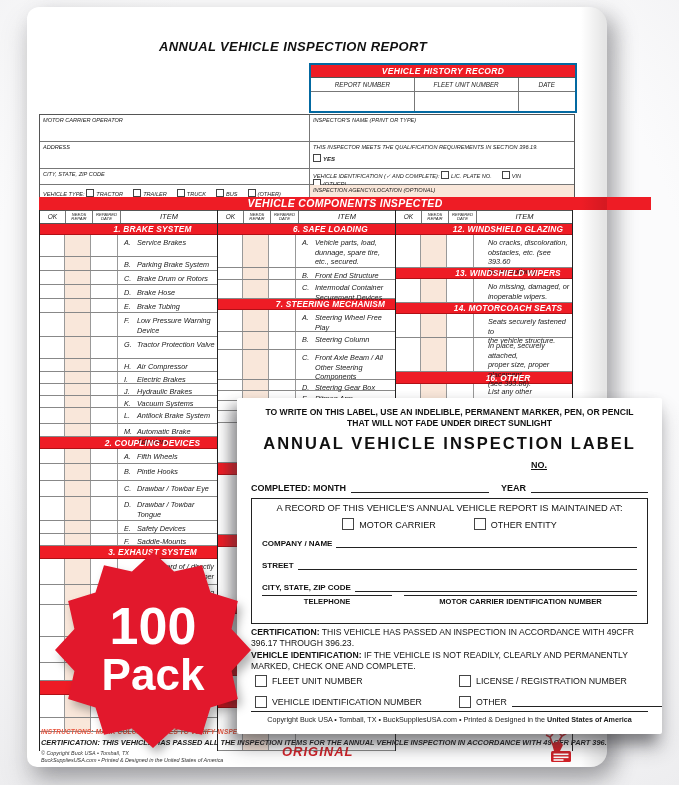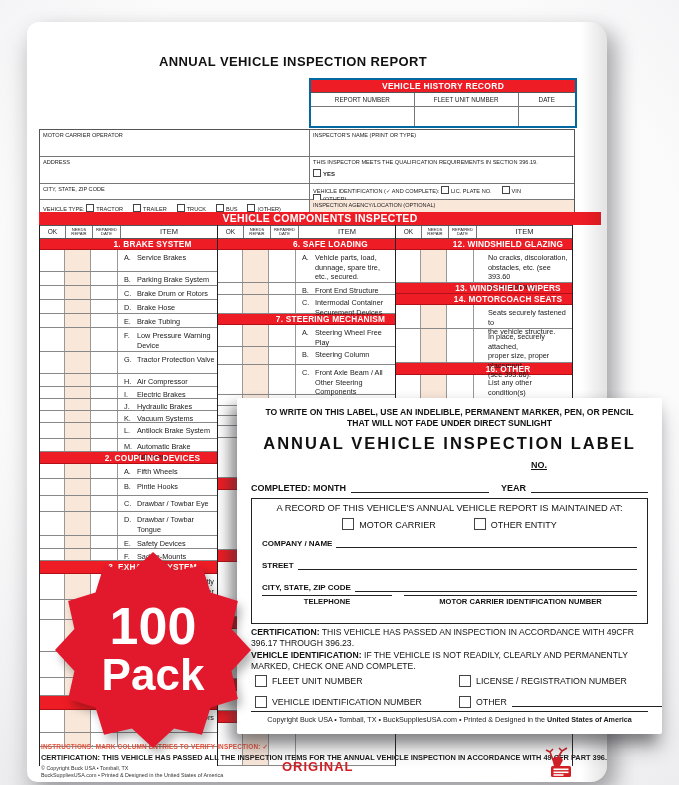--- a/index.html
+++ b/index.html
@@ -1,21 +1,21 @@
 <!DOCTYPE html>
 <html><head>
 <meta charset="utf-8">
 <style>
   html,body{margin:0;padding:0;}
   body{width:679px;height:785px;background:#f4f4f5;font-family:"Liberation Sans",sans-serif;overflow:hidden;}
   .stage{position:relative;width:679px;height:785px;background:radial-gradient(circle at 50% 40%, #fbfbfc 60%, #ededef 100%);}
   
-  .paper{position:absolute;left:27px;top:22px;width:580px;height:760px;background:#fff;
+  .paper{position:absolute;left:27px;top:7px;width:580px;height:760px;background:#fff;
          border-radius:12px 18px 16px 10px;
-         box-shadow:10px 8px 20px rgba(90,90,95,.40), 0 16px 26px rgba(90,90,95,.28);}
+         box-shadow:10px 8px 20px rgba(90,90,95,.40), 0 16px 26px rgba(90,90,95,.28);font-style:italic;}
   .curl{position:absolute;right:0;top:0;width:26px;height:100%;border-radius:0 18px 16px 0;
         background:linear-gradient(to right, rgba(0,0,0,0) 0%, rgba(0,0,0,.10) 90%);pointer-events:none;}
   .abs{position:absolute;}
   .rpt-title{top:32px;left:0;right:0;text-align:center;transform:translateX(-24px);
              font-size:13px;font-weight:bold;letter-spacing:.4px;color:#111;}
   
   .hist{left:282px;top:56px;width:264px;border:2px solid #0369a1;}
   .hist .hr-title{background:#ee1c25;color:#fff;font-weight:bold;font-size:8.5px;text-align:center;height:12px;line-height:12px;letter-spacing:.3px;}
   .hist .hr-cols{display:flex;height:13px;border-top:1px solid #555;}
   .hist .hr-cols div{flex:1;font-size:6.3px;text-align:center;line-height:13px;color:#222;border-right:1px solid #777;}
@@ -28,21 +28,21 @@
   .car .row{display:flex;border-bottom:1px solid #777;}
   .car .row:last-child{border-bottom:none;}
   .car .cell{font-size:5.6px;color:#222;padding:2px 0 0 3px;box-sizing:border-box;}
   .car .lc{width:270px;border-right:1px solid #777;}
   .car .rc{flex:1;}
   .tint{background:#f9e7da;}
   .cb{display:inline-block;width:6px;height:6px;border:1px solid #444;vertical-align:-1px;margin-right:2px;background:#fff;}
   .opt{margin-right:10px;white-space:nowrap;}
   .yesline{margin-top:4px;font-weight:bold;font-size:6px;}
   
-  .comp-banner{left:12px;top:190px;width:562px;height:13px;background:#ee1c25;color:#fff;
+  .comp-banner{left:12px;top:190px;width:612px;height:13px;background:#ee1c25;color:#fff;
                font-weight:bold;font-size:10.5px;text-align:center;line-height:13px;letter-spacing:.3px;box-sizing:border-box;}
   .comp{left:12px;top:203px;width:534px;display:flex;}
   .group{width:178px;border-left:1.5px solid #222;box-sizing:border-box;}
   .group:last-child{border-right:1.5px solid #222;}
   .hdr-row{display:flex;height:12px;border-bottom:1px solid #555;border-top:1px solid #555;}
   .hdr-row .hc{border-right:1px solid #777;display:flex;flex-direction:column;align-items:center;justify-content:center;color:#222;}
   .hc div{font-size:4.2px;line-height:4.4px;}
   .hc.c0 div{font-size:6.5px;}
   .hc.c3 div{font-size:7.5px;}
   .hc.c0{width:25px;} .hc.c1{width:26px;} .hc.c2{width:27px;} .hc.c3{flex:1;border-right:none;}
@@ -711,20 +711,33 @@
               <div class="itxt">
                 <div class="lines">
                   <div>No cracks, discoloration,</div>
                   <div>obstacles, etc. (see 393.60</div>
                   <div>for exceptions).</div>
                 </div>
               </div>
             </div>
           </div>
           <div class="band" style="height: 10px;">13. WINDSHIELD WIPERS</div>
+          <div class="trow note" style="height: 24px;">
+            <div class="c ok"></div>
+            <div class="c nr"></div>
+            <div class="c rd"></div>
+            <div class="c it">
+              <div class="itxt">
+                <div class="lines">
+                  <div>No missing, damaged, or</div>
+                  <div>inoperable wipers.</div>
+                </div>
+              </div>
+            </div>
+          </div>
           <div class="band" style="height: 10px;">14. MOTORCOACH SEATS</div>
           <div class="trow note" style="height: 24px;">
             <div class="c ok"></div>
             <div class="c nr"></div>
             <div class="c rd"></div>
             <div class="c it">
               <div class="itxt">
                 <div class="lines">
                   <div>Seats securely fastened to</div>
                   <div>the vehicle structure.</div>

